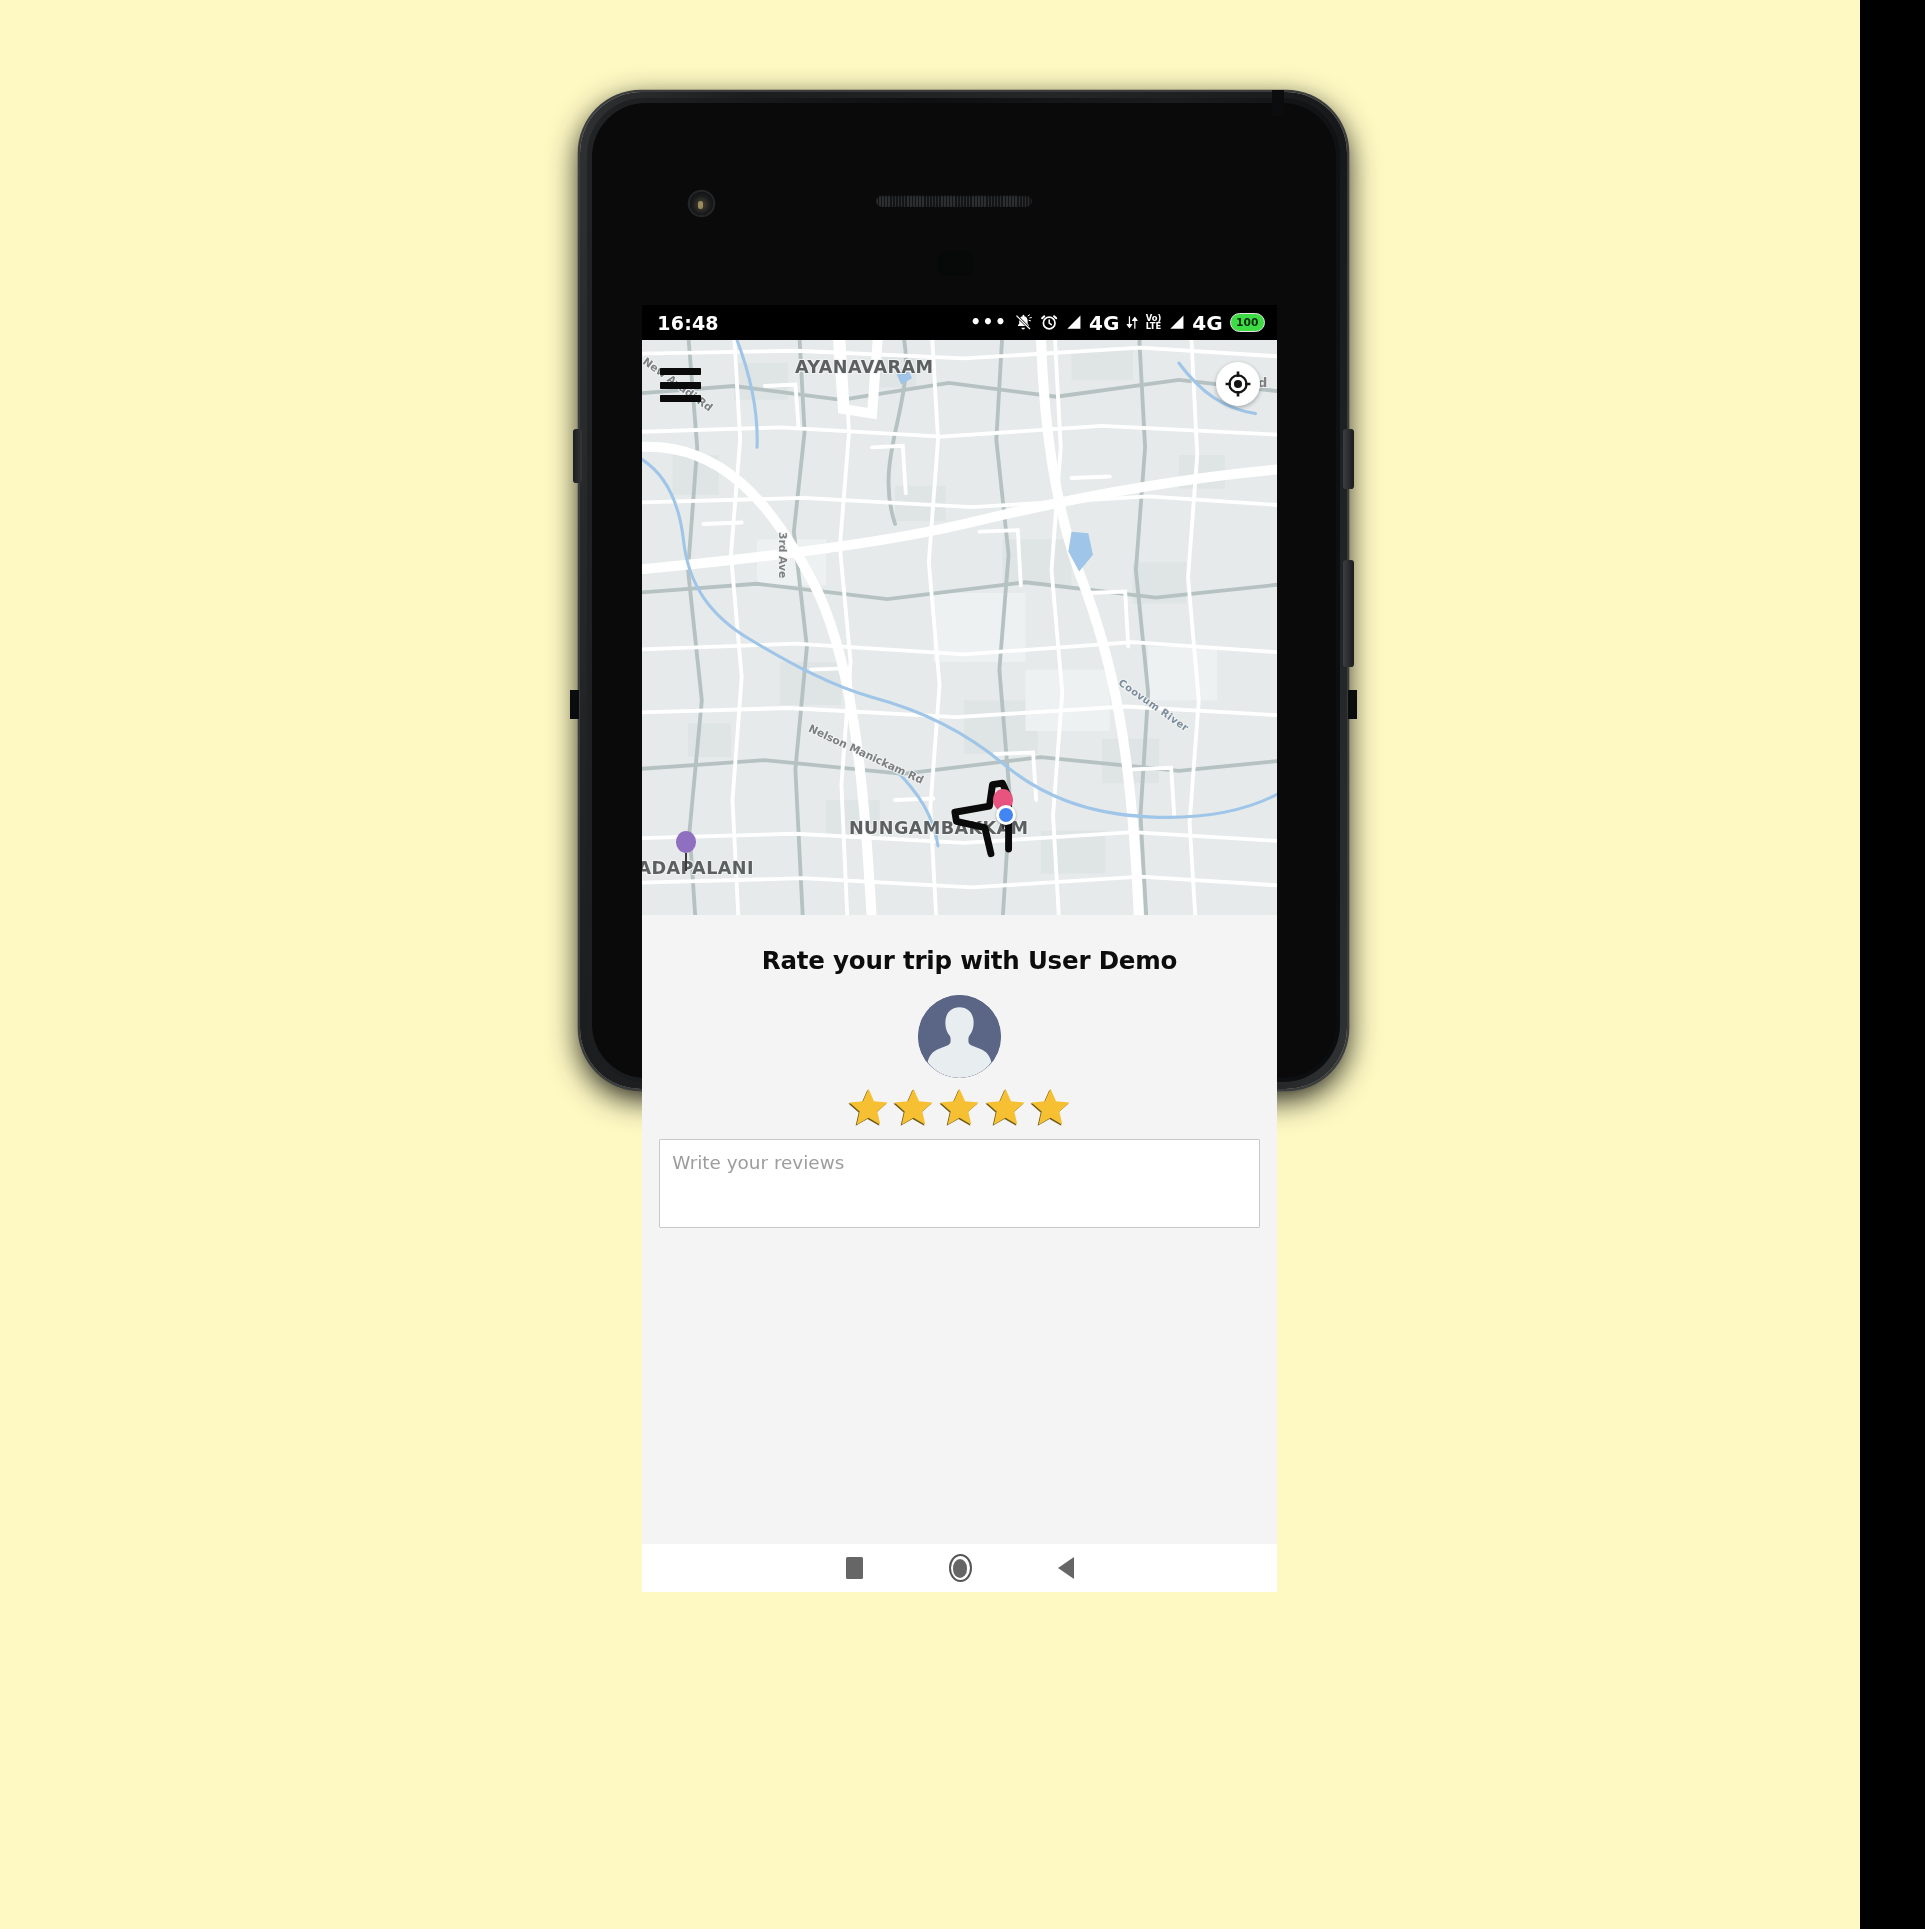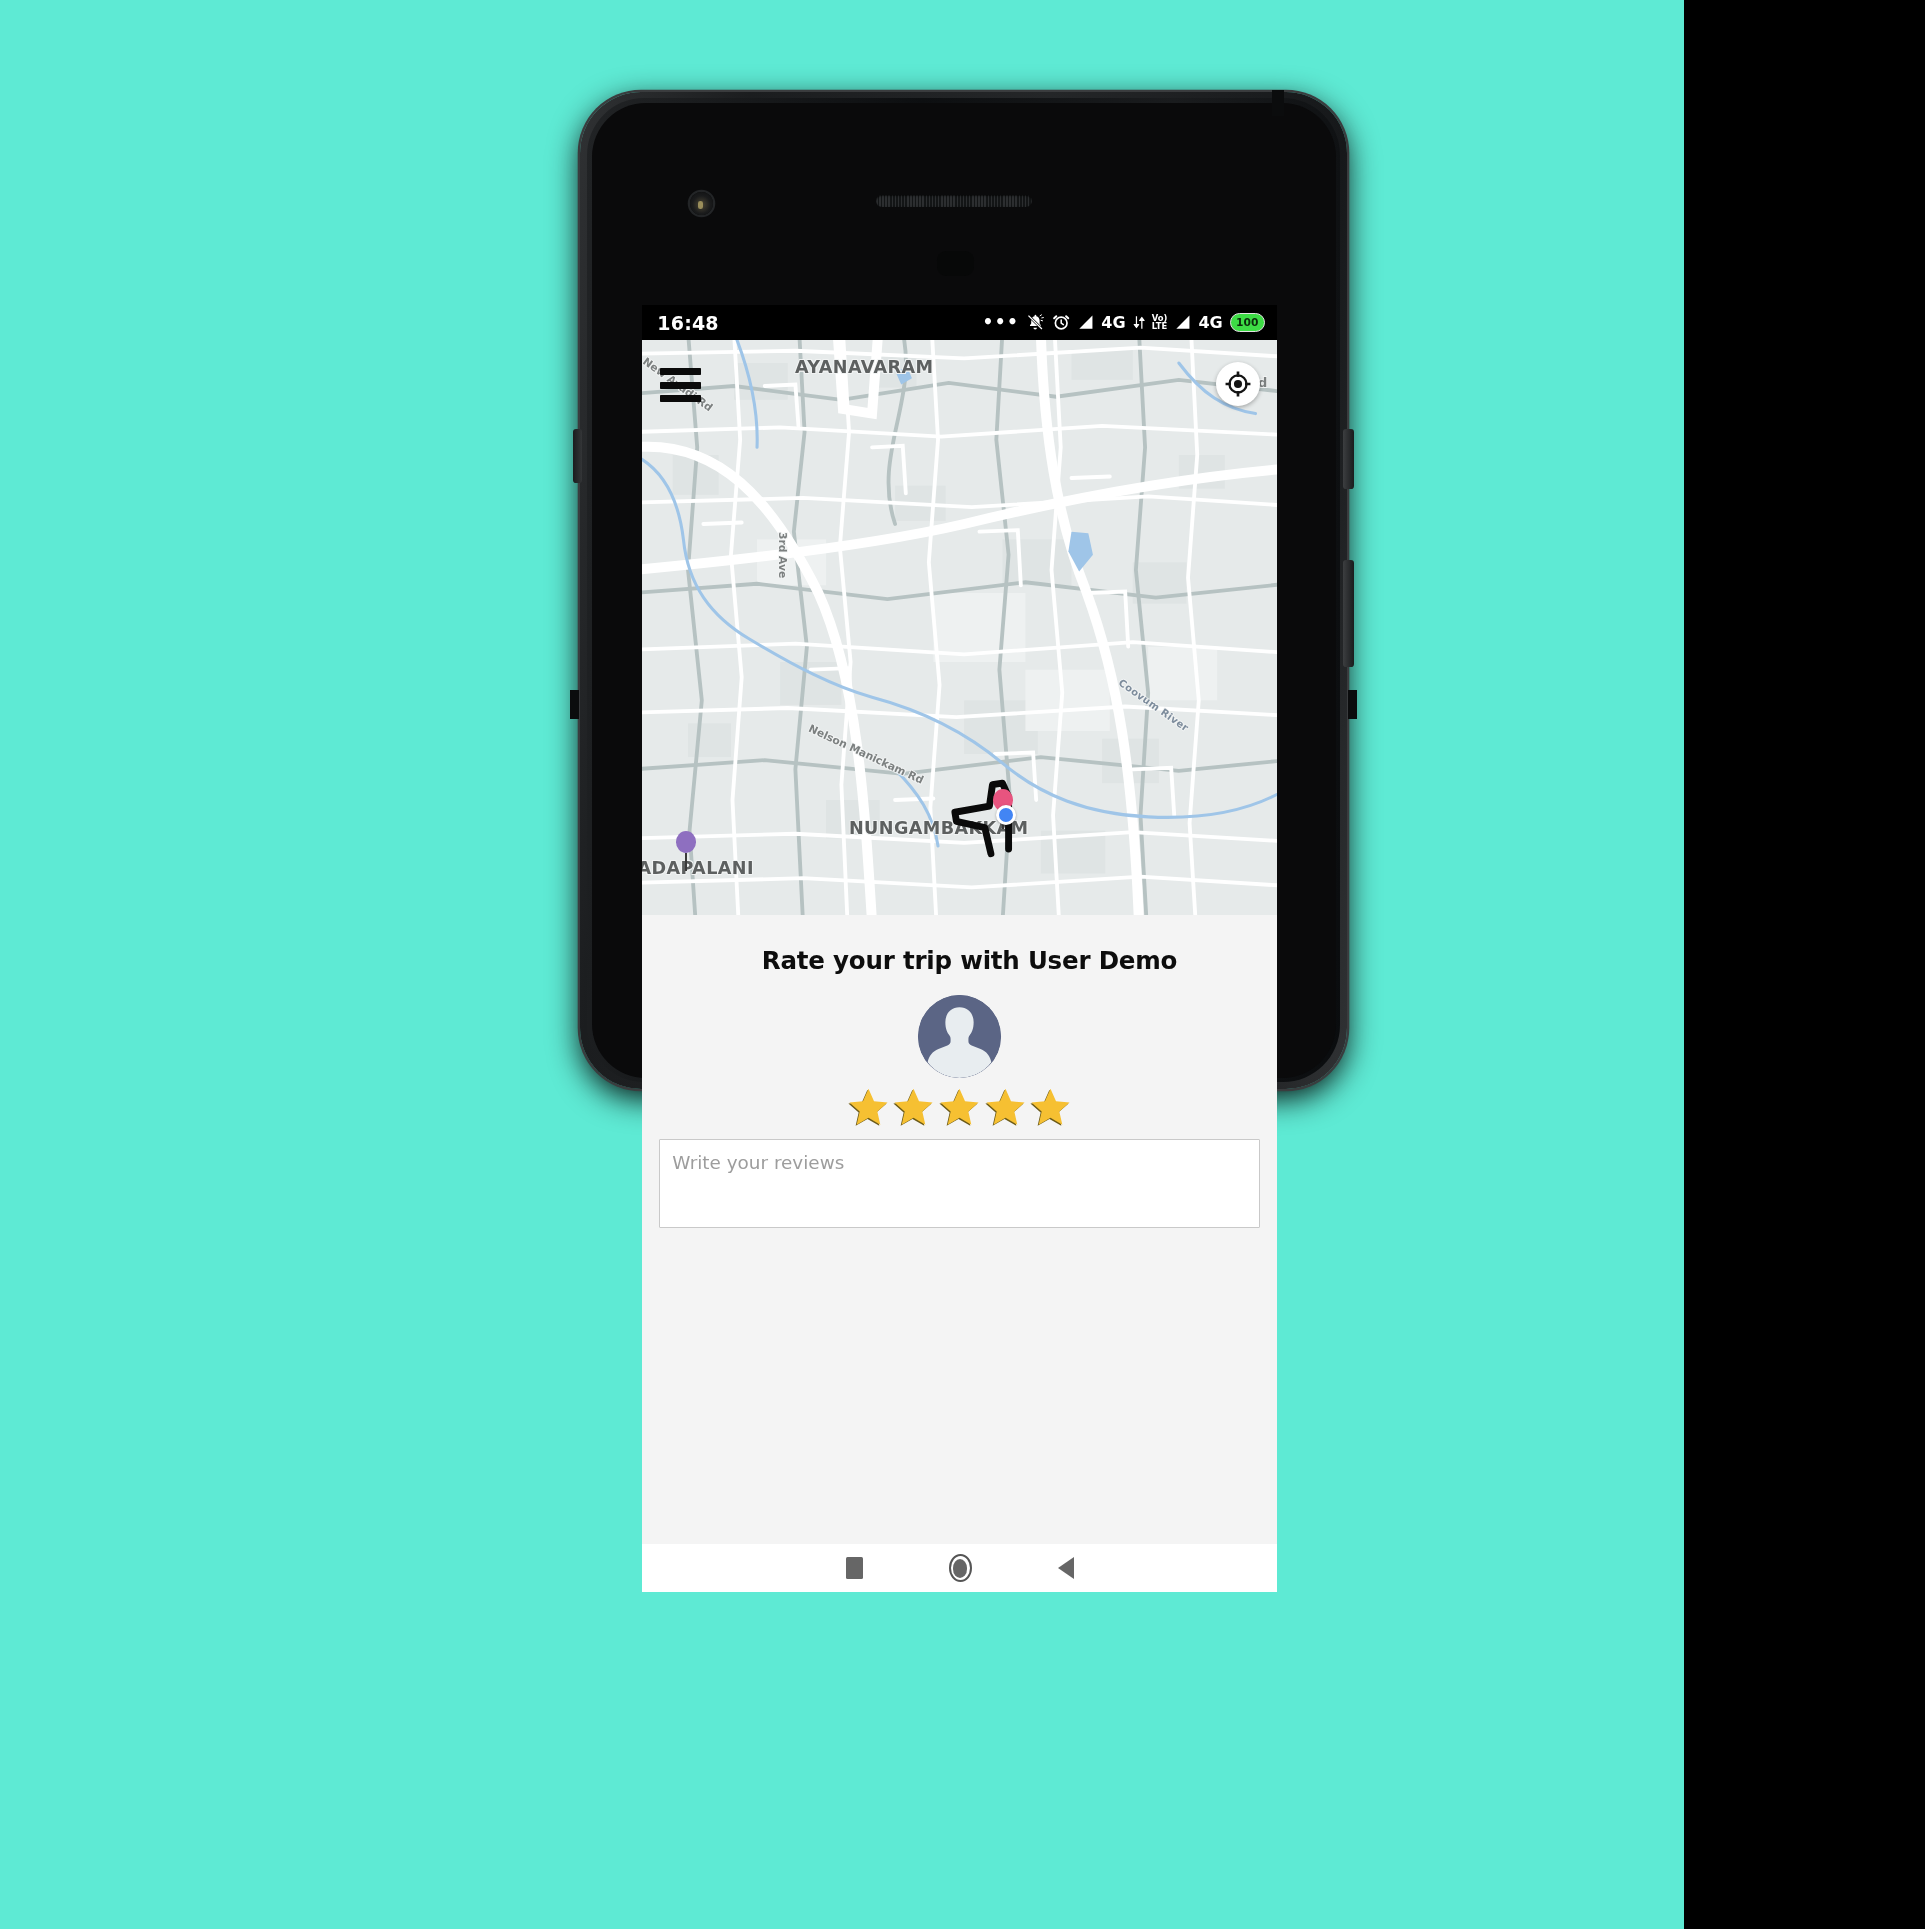--- a/index.html
+++ b/index.html
@@ -5,21 +5,21 @@
 <style>
   * { box-sizing: border-box; margin: 0; padding: 0; }
   html, body {
     width: 1926px; height: 1930px;
     background: #000000;
     font-family: "DejaVu Sans", sans-serif;
     overflow: hidden;
   }
 
   
-  #stage { position: relative; width: 1684px; height: 1930px; background:#5eead4; }
+  #stage { position: relative; width: 1860px; height: 1930px; background:#fef9c3; }
 
   .phone-outer {
     position: absolute;
     left: 580px; top: 92px;
     width: 767px; height: 997px;
     border-radius: 61px;
     background: linear-gradient(100deg,#2f3133 0%, #1b1d1f 18%, #242628 50%, #16181a 82%, #303234 100%);
     box-shadow: 0 0 0 2.3px #3a3c3e, 0 9.2px 31px rgba(0,0,0,0.9);
   }
   .phone-body {
@@ -77,21 +77,21 @@
 
   
   .statusbar {
     position: relative; height: 35px; background:#000;
     display:flex; align-items:center; justify-content:space-between;
     padding: 0 12.3px 0 15.3px; color:#fff;
   }
   .sb-time { font-size:19px; font-weight:700; letter-spacing:0.2px; font-family:"DejaVu Sans",sans-serif;}
   .sb-right { display:flex; align-items:center; gap:7px; }
   .sb-ellipsis { font-size:17px; font-weight:700; line-height:7.7px; letter-spacing:1.5px; }
-  .sb-txt { font-size:16px; font-weight:700; }
+  .sb-txt { font-size:20px; font-weight:700; }
   .sb-volte { font-size:8.4px; font-weight:700; line-height:7.7px; text-align:left; }
   .sb-batt {
     display:flex; align-items:center; justify-content:center;
     width:35px; height:19px; border-radius:10px; background:#3ddc45;
     border:1.5px solid #e3e3e3; font-size:10.7px; font-weight:700; color:#0b2b0c;text-align:right;
   }
   .ic { display:inline-block; }
   svg.ic { display:block; }
 
   

